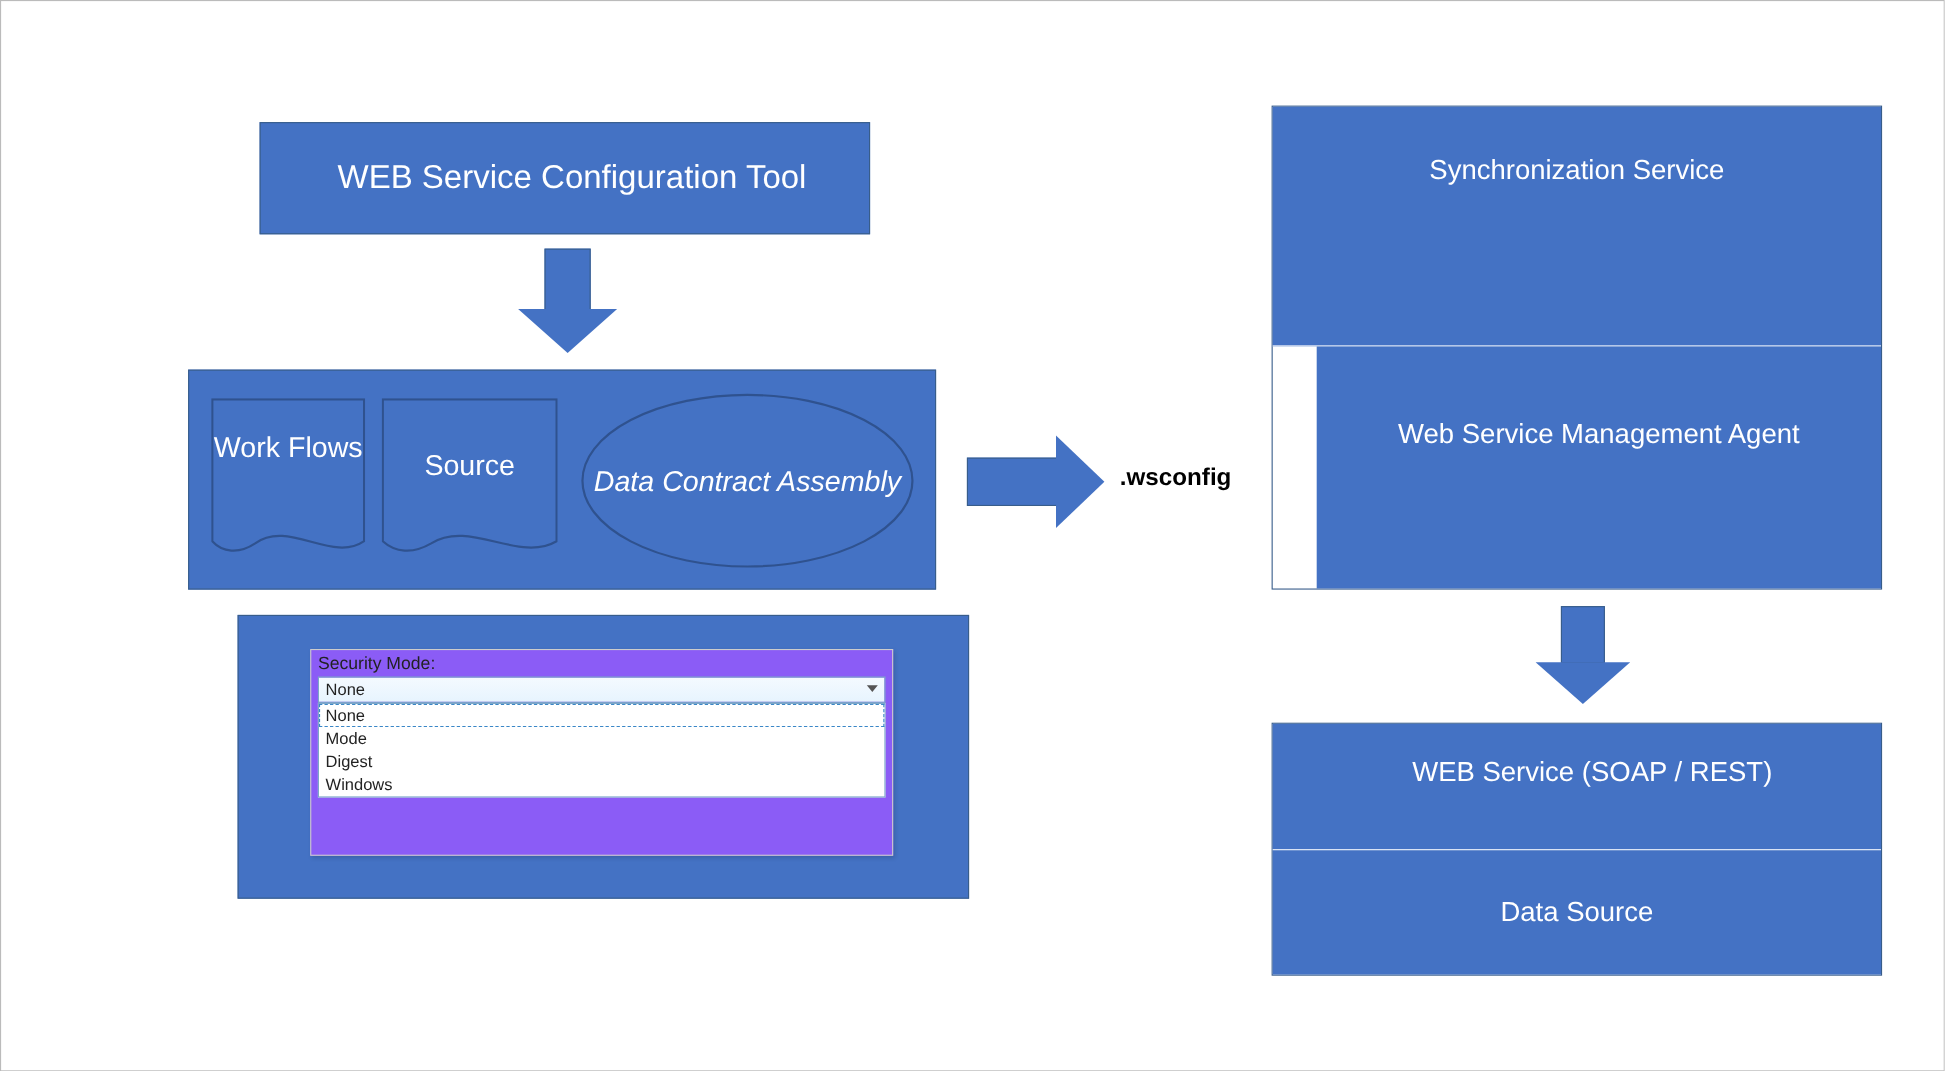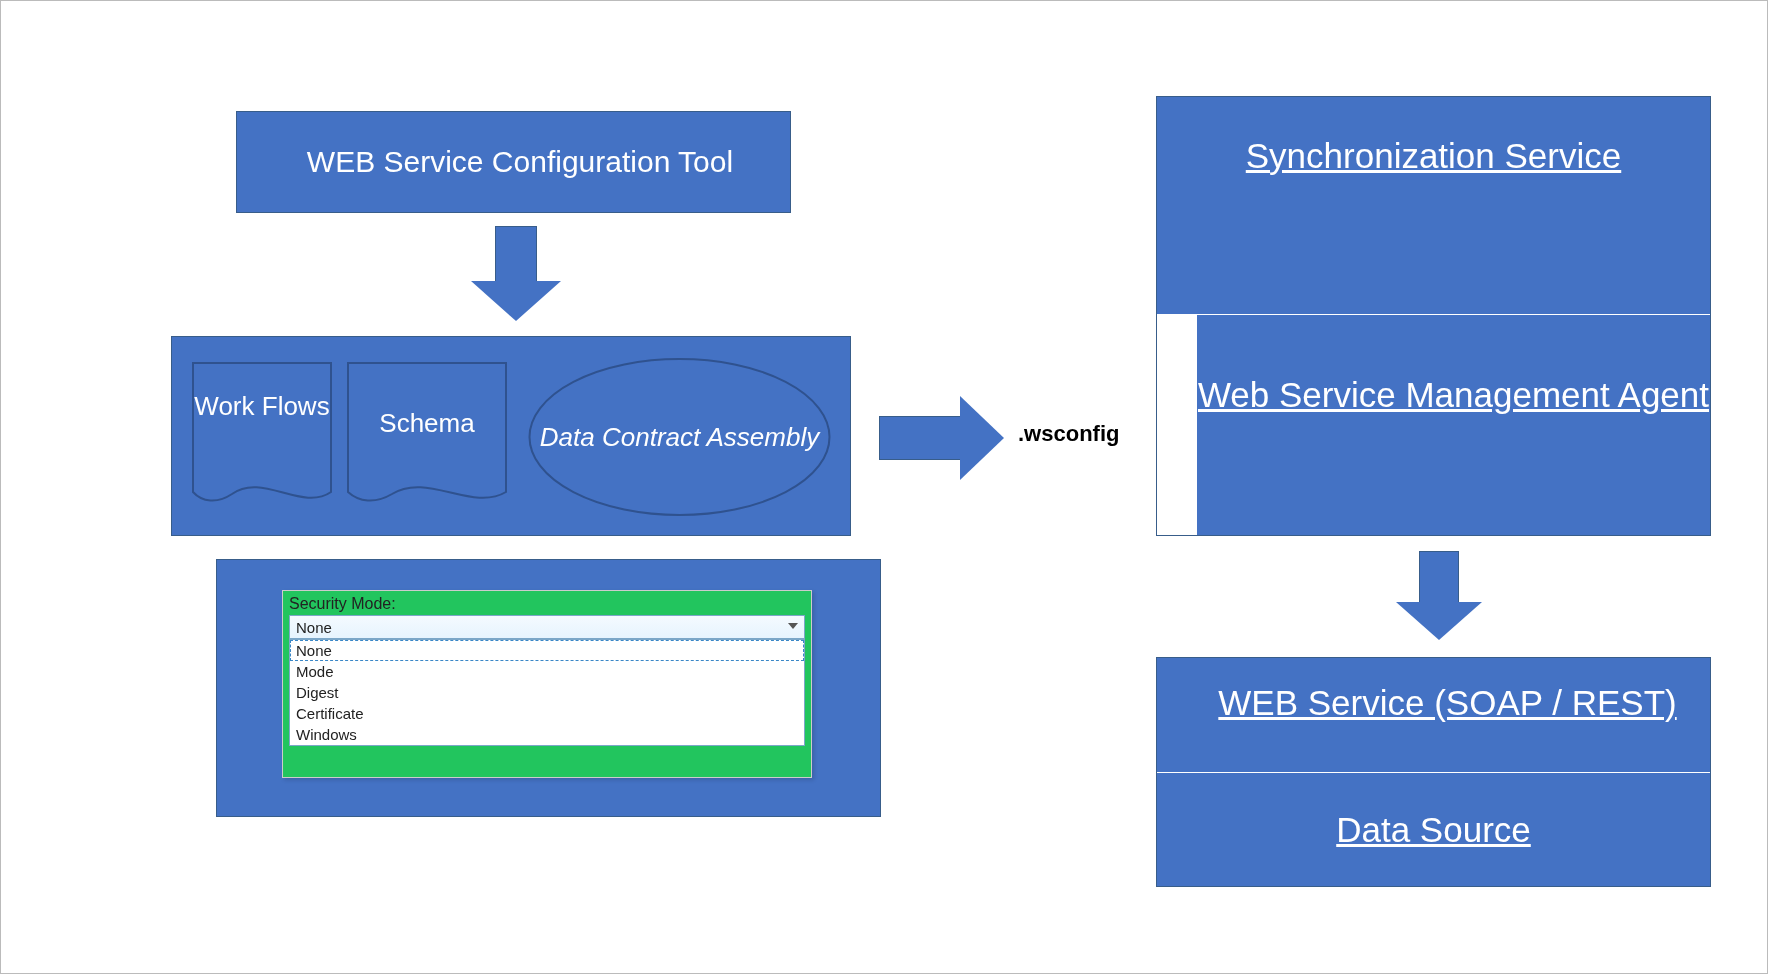--- a/index.html
+++ b/index.html
@@ -84,21 +84,21 @@
     font-weight: 700;
     font-size: 22px;
   }
   .security-container {
     position: absolute;
     background: #4472c4;
     border: 1px solid #385d8a;
   }
   .security-panel {
     position: absolute;
-    background: #22c55e;
+    background: #8b5cf6;
     border: 1px solid #ccc;
     box-shadow: 2px 2px 4px rgba(0,0,0,0.15);
   }
   .security-label {
     font-size: 16px;
     color: #222;
     padding: 4px 6px 2px 6px;
   }
   .security-select {
     margin: 0 6px;
@@ -140,23 +140,22 @@
     position: absolute;
     border: 1px solid #385d8a;
   }
   .stack-box .cell {
     background: #4472c4;
     color: #fff;
     display: flex;
     align-items: center;
     justify-content: center;
     text-align: center;
-    font-size: 35px;
+    font-size: 25px;
     border-bottom: 1px solid #fff;
-    text-decoration: underline;
   }
   .stack-box .cell:last-child { border-bottom: 0; }
 </style>
 </head>
 <body>
 
 <div class="canvas">
 
   <div class="box large-text" style="left:235px; top:110px; width:555px; height:102px;">
     <span>WEB Service Configuration Tool</span>
@@ -173,21 +172,21 @@
       <svg viewBox="0 0 140 150" preserveAspectRatio="none">
         <path d="M1 1 H139 V130 C110 150, 70 110, 40 132 C25 142, 10 140, 1 130 Z" fill="#4472c4" stroke="#2f528f" stroke-width="2"></path>
       </svg>
       <div class="txt">Work Flows</div>
     </div>
 
     <div class="doc-shape" style="left:175px; top:25px; width:160px; height:150px;">
       <svg viewBox="0 0 160 150" preserveAspectRatio="none">
         <path d="M1 1 H159 V130 C125 150, 80 110, 45 132 C28 142, 12 140, 1 130 Z" fill="#4472c4" stroke="#2f528f" stroke-width="2"></path>
       </svg>
-      <div class="txt" style="padding-top:45px;">Schema</div>
+      <div class="txt" style="padding-top:45px;">Source</div>
     </div>
 
     <div class="ellipse-shape" style="left:355px; top:20px; width:305px; height:160px;font-style:italic;">
       <svg viewBox="0 0 305 160" preserveAspectRatio="none">
         <ellipse cx="152.5" cy="80" rx="150" ry="78" fill="#4472c4" stroke="#2f528f" stroke-width="2"></ellipse>
       </svg>
       <div class="txt">Data Contract Assembly</div>
     </div>
   </div>
 
@@ -224,19 +223,18 @@
     <div class="security-panel" style="left:65px; top:30px; width:530px; height:188px;">
       <div class="security-label">Security Mode:</div>
       <div class="security-select">
         <span>None</span>
         <span class="chev"></span>
       </div>
       <div class="security-listbox">
         <div class="opt selected">None</div>
         <div class="opt">Mode</div>
         <div class="opt">Digest</div>
-        <div class="opt">Certificate</div>
         <div class="opt">Windows</div>
       </div>
     </div>
   </div>
 
 </div>
 
 </body></html>

